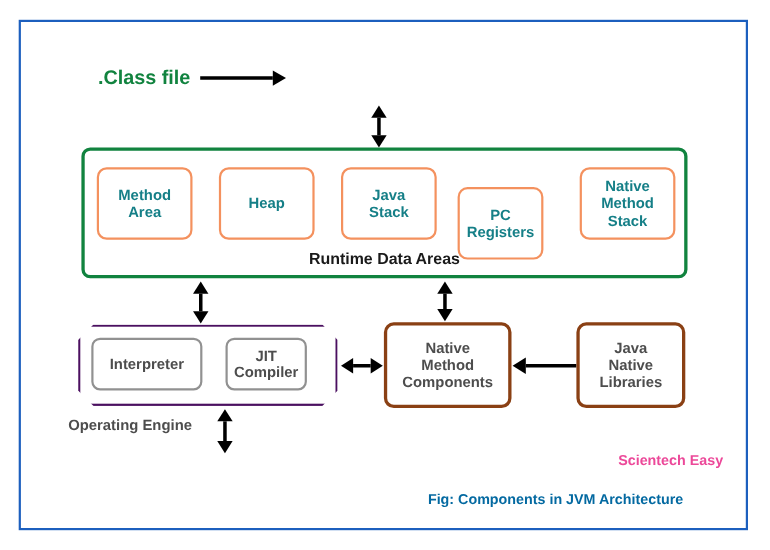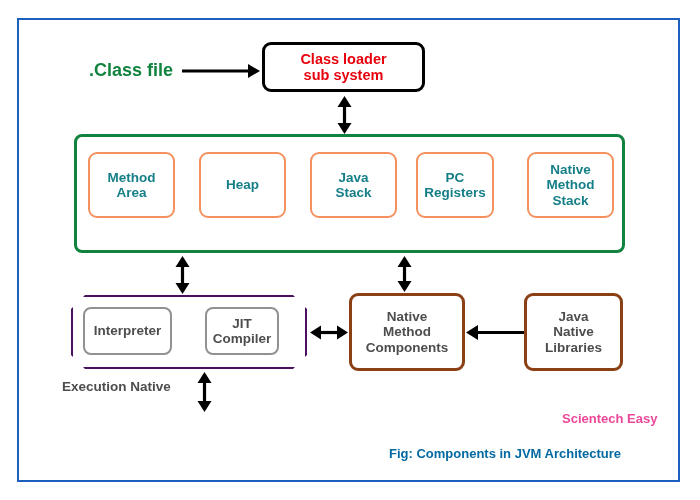--- a/index.html
+++ b/index.html
@@ -84,21 +84,21 @@
     height: 66px;
     border: 2.5px solid #f4915e;
     border-radius: 9px;
     color: #157f87;
     font-size: 13.5px;
     font-weight: bold;
   }
   .cell-0 { left: 88px; }
   .cell-1 { left: 199px; }
   .cell-2 { left: 310px; }
-  .cell-3 { left: 416px; width: 78px; }
+  .cell-3 { left: 416px; width: 78px; margin-top: 18px; }
   .cell-4 { left: 527px; }
 
   
   .exec-engine {
     position: absolute;
     left: 71px;
     top: 295px;
     width: 236px;
     height: 74px;
     background: #ffffff;
@@ -109,21 +109,21 @@
   }
   .exec-inner {
     top: 307px;
     height: 48px;
     border: 2.5px solid #919191;
     border-radius: 8px;
     color: #4d4d4d;
     font-size: 13.5px;
     font-weight: bold;
   }
-  .exec-inner-0 { left: 83px; width: 89px; }
+  .exec-inner-0 { left: 83px; width: 101px; }
   .exec-inner-1 { left: 205px; width: 74px; }
 
   .exec-label {
     position: absolute;
     left: 62px;
     top: 379px;
     font-size: 13.5px;
     font-weight: bold;
     color: #4d4d4d;
     white-space: nowrap;
@@ -216,26 +216,20 @@
 
   <div class="outer-frame"></div>
 
   <div class="class-file-label">.Class file</div>
 
   <svg class="arrow-svg" style="left:182px; top:63px;" width="78" height="16">
     <line class="arrow-line" x1="0" y1="8" x2="66" y2="8"></line>
     <polygon class="arrow-head" points="66,1 78,8 66,15"></polygon>
   </svg>
 
-  <div class="box classloader">
-    <div>
-      <div>Class loader</div>
-      <div>sub system</div>
-    </div>
-  </div>
 
   <svg class="arrow-svg" style="left:336px; top:96px;" width="17" height="38">
     <line class="arrow-line" x1="8.5" y1="11" x2="8.5" y2="27"></line>
     <polygon class="arrow-head" points="1.5,11 8.5,0 15.5,11"></polygon>
     <polygon class="arrow-head" points="1.5,27 8.5,38 15.5,27"></polygon>
   </svg>
 
   <div class="box rda"></div>
 
   <div class="box cell cell-0">
@@ -266,20 +260,21 @@
   </div>
 
   <div class="box cell cell-4">
     <div>
       <div>Native</div>
       <div>Method</div>
       <div>Stack</div>
     </div>
   </div>
 
+  <div class="rda-label">Runtime Data Areas</div>
 
   <svg class="arrow-svg" style="left:174px; top:256px;" width="17" height="38">
     <line class="arrow-line" x1="8.5" y1="11" x2="8.5" y2="27"></line>
     <polygon class="arrow-head" points="1.5,11 8.5,0 15.5,11"></polygon>
     <polygon class="arrow-head" points="1.5,27 8.5,38 15.5,27"></polygon>
   </svg>
 
   <svg class="arrow-svg" style="left:396px; top:256px;" width="17" height="36">
     <line class="arrow-line" x1="8.5" y1="11" x2="8.5" y2="25"></line>
     <polygon class="arrow-head" points="1.5,11 8.5,0 15.5,11"></polygon>
@@ -294,21 +289,21 @@
     </div>
   </div>
 
   <div class="box exec-inner exec-inner-1">
     <div>
       <div>JIT</div>
       <div>Compiler</div>
     </div>
   </div>
 
-  <div class="exec-label">Execution Native</div>
+  <div class="exec-label">Operating Engine</div>
 
   <svg class="arrow-svg" style="left:310px; top:324px;" width="38" height="17">
     <line class="arrow-line" x1="11" y1="8.5" x2="27" y2="8.5"></line>
     <polygon class="arrow-head" points="11,1.5 0,8.5 11,15.5"></polygon>
     <polygon class="arrow-head" points="27,1.5 38,8.5 27,15.5"></polygon>
   </svg>
 
   <div class="box nmi">
     <div>
       <div>Native</div>

